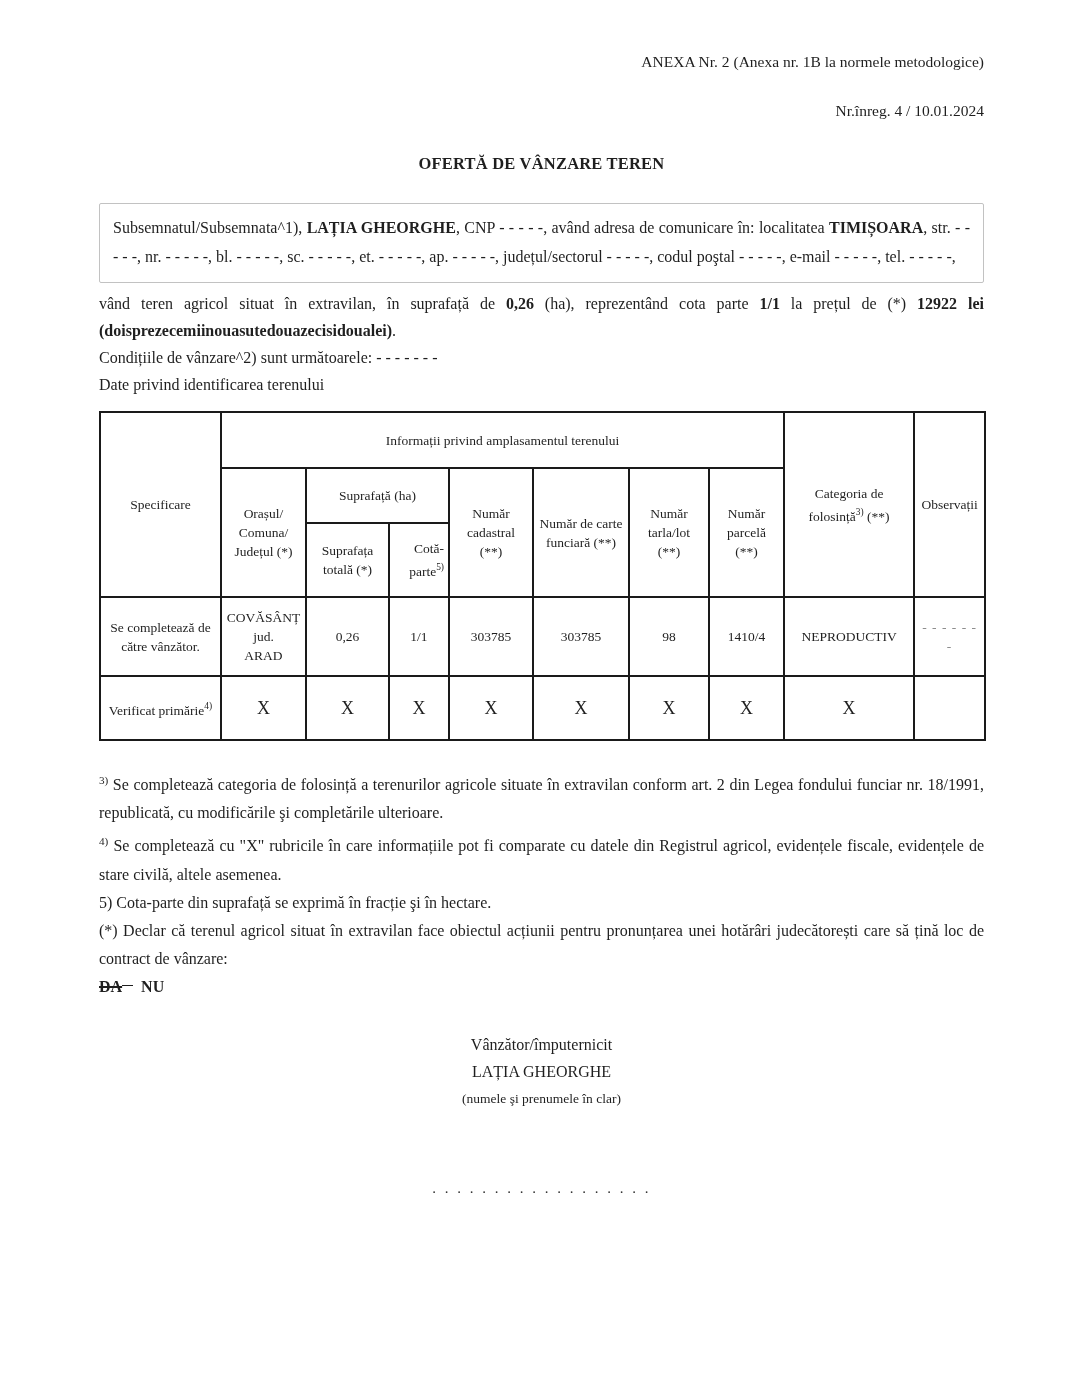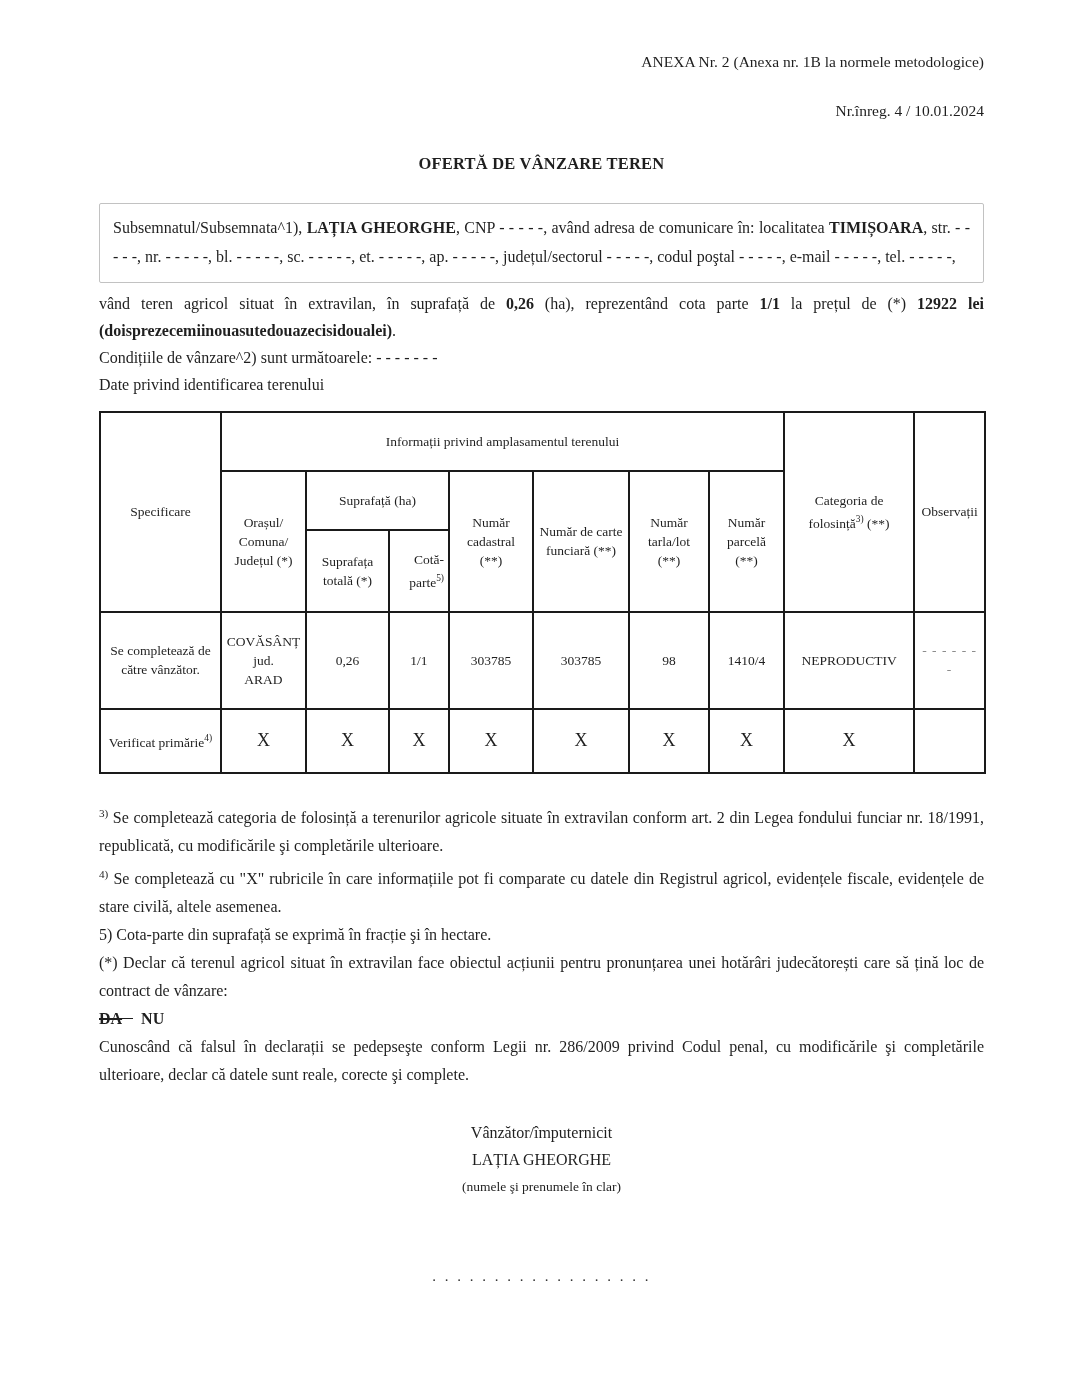--- a/index.html
+++ b/index.html
@@ -35,21 +35,21 @@
     border-collapse: collapse;
     table-layout: fixed;
     width: 885px;
     font-size: 13.5px;
     text-align: center;
   }
   table.land th, table.land td {
     border: 2px solid #1a1a1a;
     font-weight: normal;
     vertical-align: middle;
-    padding: 19px 4px;
+    padding: 10px 4px;
     line-height: 19px;
     overflow: hidden;
   }
   .pre { white-space: pre-line; }
   tr.hr1 > * { height: 56px; }
   tr.hr2 > * { height: 55px; }
   tr.hr3 > * { height: 74px; }
   tr.dr1 > * { height: 76px; }
   tr.dr2 > * { height: 64px; }
   td.bold-cell { font-weight: bold; }
@@ -168,21 +168,20 @@
     </tr>
   </tbody>
     </table>
 
   <div class="footnotes">
     <p class="fn"><sup>3)</sup><span> Se completează categoria de folosință a terenurilor agricole situate în extravilan conform art. 2 din Legea fondului funciar nr. 18/1991, republicată, cu modificările şi completările ulterioare.</span></p>
     <p class="fn"><sup>4)</sup><span> Se completează cu "X" rubricile în care informațiile pot fi comparate cu datele din Registrul agricol, evidențele fiscale, evidențele de stare civilă, altele asemenea.</span></p>
     <p class="fn">5) Cota-parte din suprafață se exprimă în fracție şi în hectare.</p>
     <p class="fn">(*) Declar că terenul agricol situat în extravilan face obiectul acțiunii pentru pronunțarea unei hotărâri judecătorești care să țină loc de contract de vânzare:</p>
     <p class="fn"><span class="da">DA</span><span class="nu">NU</span></p>
-    <p class="fn">Cunoscând că falsul în declarații se pedepseşte conform Legii nr. 286/2009 privind Codul penal, cu modificările şi completările ulterioare, declar că datele sunt reale, corecte şi complete.</p>
   </div>
 
   <div class="signature">
     <div>Vânzător/împuternicit</div>
     <div>LAȚIA GHEORGHE</div>
     <div class="sig-note">(numele şi prenumele în clar)</div>
   </div>
 
   <div class="dots-line">. . . . . . . . . . . . . . . . . .</div>
 

